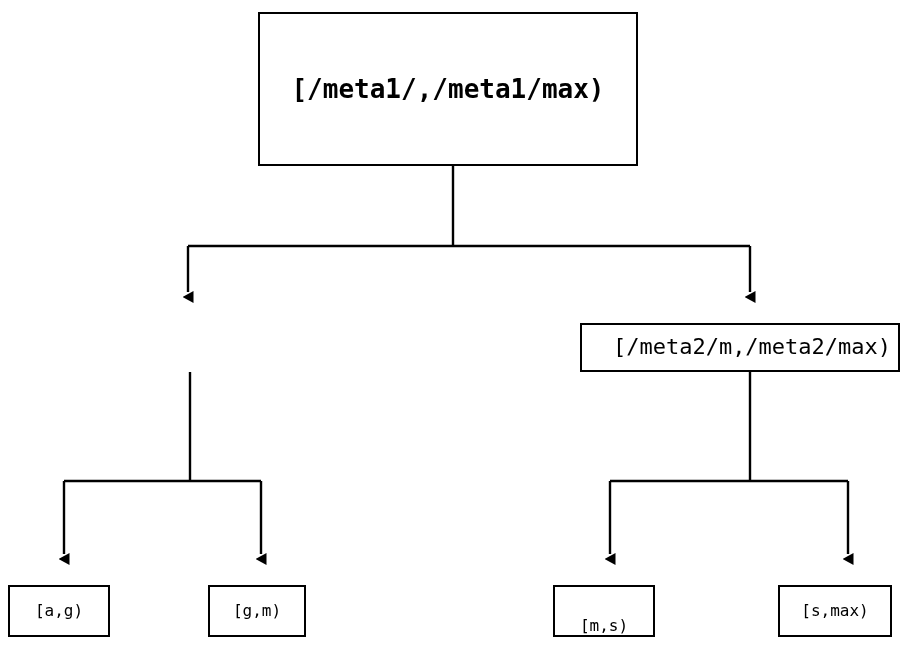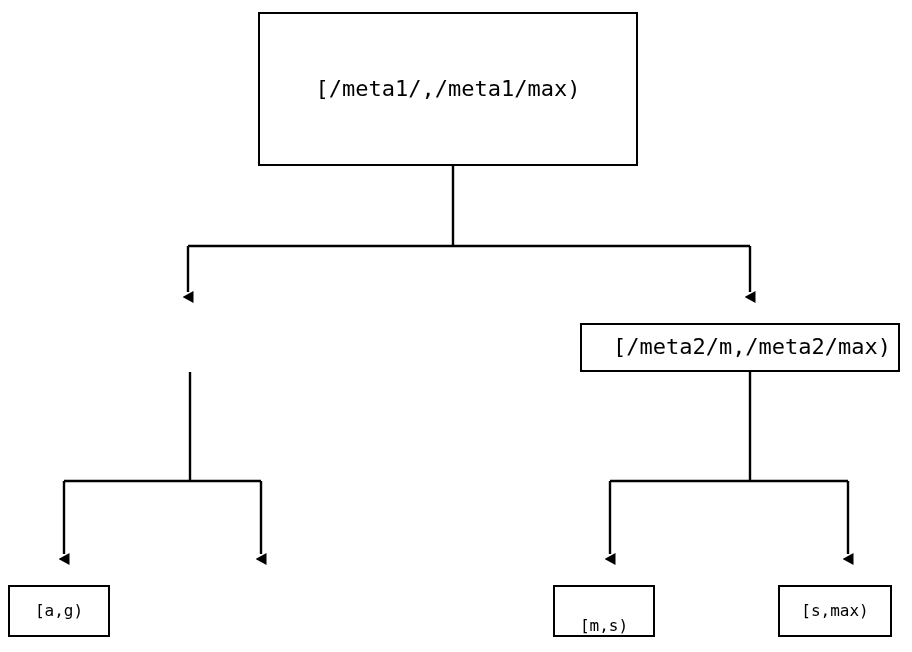--- a/index.html
+++ b/index.html
@@ -36,21 +36,21 @@
     text-align: center;
     color: #000000;
     font-family: "DejaVu Sans Mono", "Liberation Mono", monospace;
     line-height: 1.1;
     white-space: pre;
   }
   .node-label {
     display: block;
     white-space: pre;
   }
-  .node-root   { font-size: 22px; }
+  .node-root   { font-size: 26px; font-weight: bold; }
   .node-mid    { font-size: 22px; }
   .node-leaf   { font-size: 16px; }
 </style>
 </head>
 <body>
 
 <div id="diagram-canvas">
 
   <svg id="diagram-svg" viewBox="0 0 912 652" xmlns="http://www.w3.org/2000/svg">
     <defs>
@@ -87,20 +87,23 @@
 
 
   <div class="node-box node-mid" style="left:580px; top:323px; width:320px; height:49px;padding-left:24px;">
     <span class="node-label">[/meta2/m,/meta2/max)</span>
   </div>
 
   <div class="node-box node-leaf" style="left:8px; top:585px; width:102px; height:52px;">
     <span class="node-label">[a,g)</span>
   </div>
 
+  <div class="node-box node-leaf" style="left:208px; top:585px; width:98px; height:52px;">
+    <span class="node-label">[g,m)</span>
+  </div>
 
   <div class="node-box node-leaf" style="left:553px; top:585px; width:102px; height:52px;align-items:flex-end;">
     <span class="node-label">[m,s)</span>
   </div>
 
   <div class="node-box node-leaf" style="left:778px; top:585px; width:114px; height:52px;">
     <span class="node-label">[s,max)</span>
   </div>
 
 </div>

